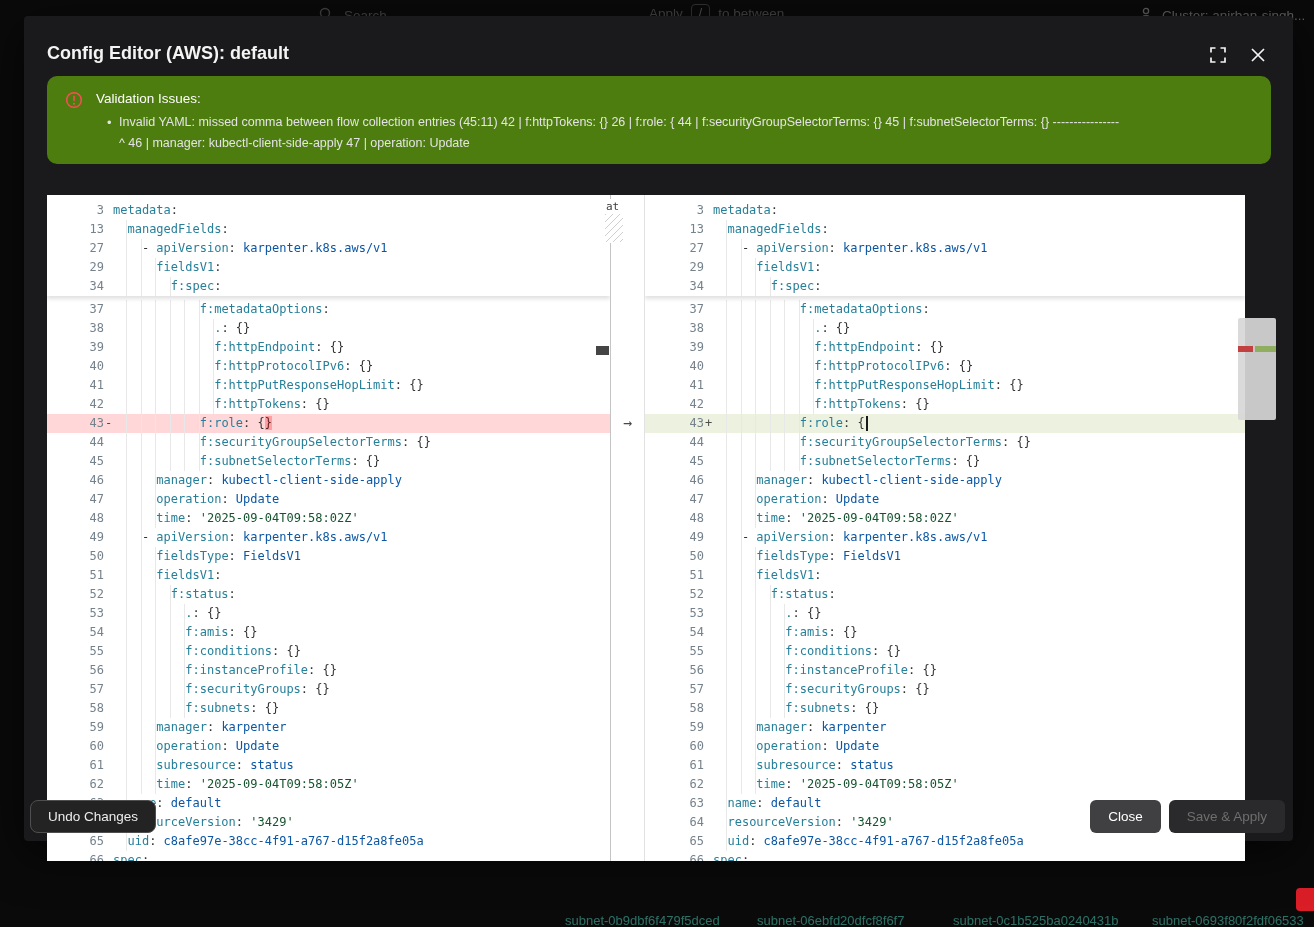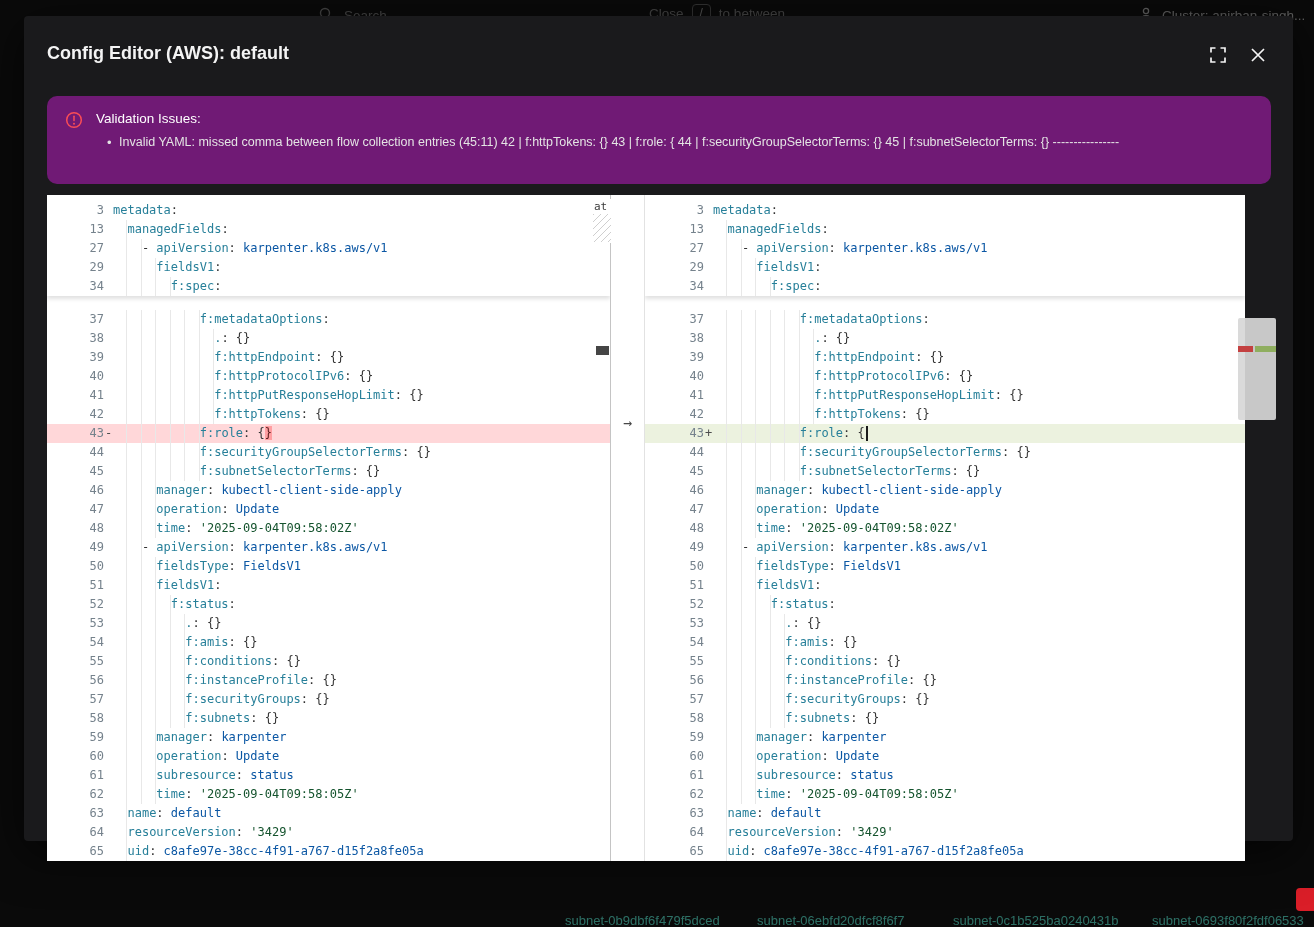--- a/index.html
+++ b/index.html
@@ -16,50 +16,50 @@
   .cell0{left:553px}.cell1{left:745px}.cell2{left:941px}.cell3{left:1140px}
   .red-badge{position:absolute;right:0;top:888px;width:18px;height:23px;background:#da1e28;border-radius:4px 0 0 4px;z-index:12;}
   .overlay{position:absolute;inset:0;background:rgba(0,0,0,0.52);z-index:10;}
 
   
   .modal{position:absolute;left:24px;top:16px;width:1269px;height:825px;background:#1a1a1c;border-radius:4px;z-index:20;box-shadow:0 12px 48px rgba(0,0,0,.65);}
   .m-title{position:absolute;left:23px;top:27px;font-size:18px;font-weight:700;color:#f4f4f4;}
   .icon-btn{position:absolute;top:28px;width:24px;height:24px;background:none;border:none;padding:0;cursor:pointer;}
   .btn-full{left:1182px;} .btn-x{left:1222px;}
 
-  .banner{position:absolute;left:23px;top:80px;width:1224px;height:88px;background:#701a75;border-radius:10px;}
+  .banner{position:absolute;left:23px;top:60px;width:1224px;height:88px;background:#4d7c0f;border-radius:10px;}
   .banner-icon{position:absolute;left:18px;top:15px;}
   .banner-title{position:absolute;left:49px;top:15px;font-size:13.5px;color:#ffffff;}
   .bullet-dot{position:absolute;left:60px;top:36px;color:#e4e4e4;font-size:13px;line-height:21px;}
   .banner-msg{position:absolute;left:72px;top:36px;width:1135px;font-size:12.5px;line-height:21px;color:#e4e4e4;}
 
   
   .diff{position:absolute;left:23px;top:179px;width:1198px;height:666px;background:#fff;overflow:hidden;font-family:"DejaVu Sans Mono",monospace;}
   .pane{position:absolute;top:0;height:666px;background:#fff;overflow:hidden;}
   .pane-left{left:0;width:563px;}
   .pane-right{left:598px;width:600px;}
   .sash{position:absolute;left:563px;width:35px;top:0;height:666px;background:#fff;border-left:1px solid #c4c4c4;border-right:1px solid #e2e2e2;box-sizing:border-box;z-index:5;}
   .sticky{position:absolute;top:0;left:0;right:0;padding-top:6px;background:#fff;z-index:3;box-shadow:0 3px 4px rgba(0,0,0,0.12);}
-  .lines{position:absolute;top:115px;left:0;right:0;}
+  .lines{position:absolute;top:105px;left:0;right:0;}
   .cl{display:flex;height:19px;font-size:12px;line-height:19px;white-space:pre;}
   .cl.removed{background:#ffd7d9;}
   .cl.added{background:#ecf2df;}
   .ln{flex:none;width:57px;text-align:right;color:#75828c;}
   .pane-right .ln{width:59px;}
   .lg{flex:none;width:9px;text-align:center;color:#4d4d4d;}
   .lc{flex:none;}
   .t-k{color:#267f99;}
   .t-p{color:#333333;}
   .t-v{color:#0b57a4;text-align:right;}
   .t-s{color:#14532d;}
   .t-d{background:#ff9fa2;color:#5a1d1d;}
   .t-w{display:inline-block;height:19px;vertical-align:top;background-image:repeating-linear-gradient(to right,transparent 0,transparent calc(2ch - 1px),#e8e8e8 calc(2ch - 1px),#e8e8e8 2ch);}
   .cursor{display:inline-block;width:2px;height:15px;background:#1a1a1a;vertical-align:middle;margin-left:1px;}
   .revert-arrow{position:absolute;left:0;width:100%;top:219px;height:19px;line-height:19px;text-align:center;color:#484848;font-size:15px;cursor:pointer;}
-  .stripe-box{position:absolute;left:546px;top:4px;width:18px;height:44px;z-index:6;background:#fff;}
+  .stripe-box{position:absolute;left:558px;top:4px;width:18px;height:44px;z-index:6;background:#fff;}
   .stripe-box .txt{font-size:11px;line-height:15px;color:#3c3c3c;padding-left:1px;font-family:"DejaVu Sans Mono",monospace;}
   .stripe-box .hatch{height:28px;background:repeating-linear-gradient(135deg,#cfcfcf 0,#cfcfcf 1px,transparent 1px,transparent 5px);}
   .left-mark{position:absolute;left:549px;top:151px;width:13px;height:9px;background:#454545;z-index:6;}
 
   .slider{position:absolute;left:1214px;top:302px;width:38px;height:102px;background:rgba(215,215,215,0.92);border-radius:2px;}
   .ov-red{position:absolute;left:1214px;top:330px;width:15px;height:6px;background:#c34040;}
   .ov-green{position:absolute;left:1231px;top:330px;width:21px;height:6px;background:#8fae5f;}
 
   
   .m-footer{position:absolute;left:0;right:0;bottom:0;height:50px;display:flex;align-items:center;padding:0 8px 0 6px;box-sizing:border-box;gap:8px;}
@@ -73,21 +73,21 @@
 
 <div class="topbar">
   <div class="search-box">
     <span><svg width="16" height="16" viewBox="0 0 16 16">
           <circle cx="7" cy="7" r="4.5" stroke="#8d8d8d" fill="none" stroke-width="1.4"></circle>
           <line x1="10.5" y1="10.5" x2="14" y2="14" stroke="#8d8d8d" stroke-width="1.4"></line>
         </svg></span>
     <span>Search...</span>
   </div>
   <div class="shortcut">
-    <span>Close</span>
+    <span>Apply</span>
     <span class="key">/</span>
     <span>to between</span>
   </div>
   <div class="cluster">
     <span><svg width="16" height="16" viewBox="0 0 16 16">
           <circle cx="8" cy="5" r="2.6" stroke="#c6c6c6" fill="none" stroke-width="1.3"></circle>
           <path d="M2.8 14c.6-3 2.6-4.4 5.2-4.4s4.6 1.4 5.2 4.4" stroke="#c6c6c6" fill="none" stroke-width="1.3"></path>
         </svg></span>
     <span>Cluster: anirban-singh...</span>
   </div>
@@ -121,21 +121,22 @@
 
   <div class="banner">
     <span class="banner-icon"><svg width="18" height="18" viewBox="0 0 18 18">
           <circle cx="9" cy="9" r="7.3" stroke="#fa4d56" fill="none" stroke-width="1.5"></circle>
           <rect x="8.25" y="4.6" width="1.5" height="5.6" rx="0.7" fill="#fa4d56"></rect>
           <circle cx="9" cy="12.7" r="1" fill="#fa4d56"></circle>
         </svg></span>
     <div class="banner-title">Validation Issues:</div>
     <div class="bullet-dot">•</div>
     <div class="banner-msg">
-      <div>Invalid YAML: missed comma between flow collection entries (45:11) 42 | f:httpTokens: {} 43 | f:role: { 44 | f:securityGroupSelectorTerms: {} 45 | f:subnetSelectorTerms: {} ----------------</div>
+      <div>Invalid YAML: missed comma between flow collection entries (45:11) 42 | f:httpTokens: {} 26 | f:role: { 44 | f:securityGroupSelectorTerms: {} 45 | f:subnetSelectorTerms: {} ----------------</div>
+      <div>^ 46 | manager: kubectl-client-side-apply 47 | operation: Update</div>
     </div>
   </div>
 
   <div class="diff">
     <div class="pane pane-left">
       <div class="lines" id="lines-left">
           <div class="cl"><span class="ln">37</span><span class="lg"></span><span class="lc"><span class="t-w">            </span><span class="t-k">f:metadataOptions</span><span class="t-p">:</span></span></div>
           <div class="cl"><span class="ln">38</span><span class="lg"></span><span class="lc"><span class="t-w">              </span><span class="t-k">.</span><span class="t-p">: {}</span></span></div>
           <div class="cl"><span class="ln">39</span><span class="lg"></span><span class="lc"><span class="t-w">              </span><span class="t-k">f:httpEndpoint</span><span class="t-p">: {}</span></span></div>
           <div class="cl"><span class="ln">40</span><span class="lg"></span><span class="lc"><span class="t-w">              </span><span class="t-k">f:httpProtocolIPv6</span><span class="t-p">: {}</span></span></div>
@@ -222,13 +223,18 @@
           <div class="cl"><span class="ln">29</span><span class="lg"></span><span class="lc"><span class="t-w">      </span><span class="t-k">fieldsV1</span><span class="t-p">:</span></span></div>
           <div class="cl"><span class="ln">34</span><span class="lg"></span><span class="lc"><span class="t-w">        </span><span class="t-k">f:spec</span><span class="t-p">:</span></span></div>
         </div>
     </div>
   </div>
 
   <div class="slider"></div>
   <div class="ov-red"></div>
   <div class="ov-green"></div>
 
+  <div class="m-footer">
+    <button class="btn btn-undo">Undo Changes</button>
+    <button class="btn btn-close">Close</button>
+    <button class="btn btn-save">Save &amp; Apply</button>
+  </div>
 </div>
 
 </body></html>

